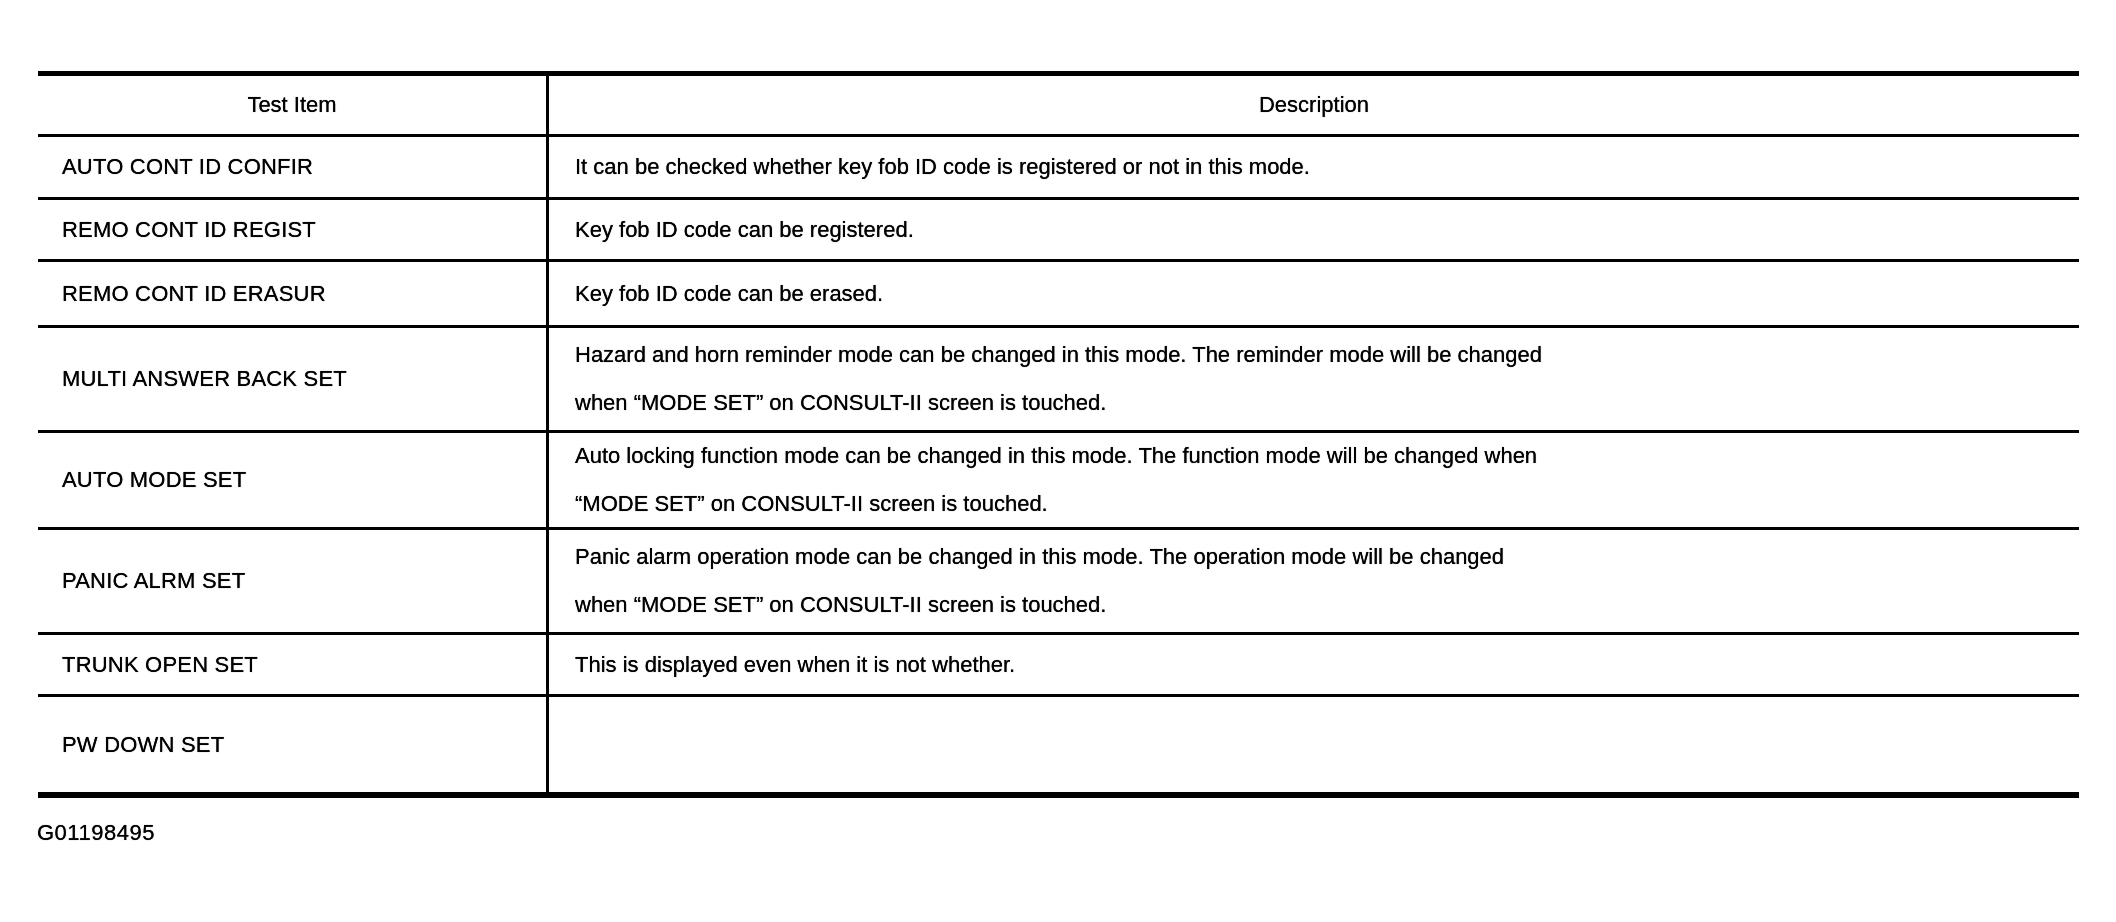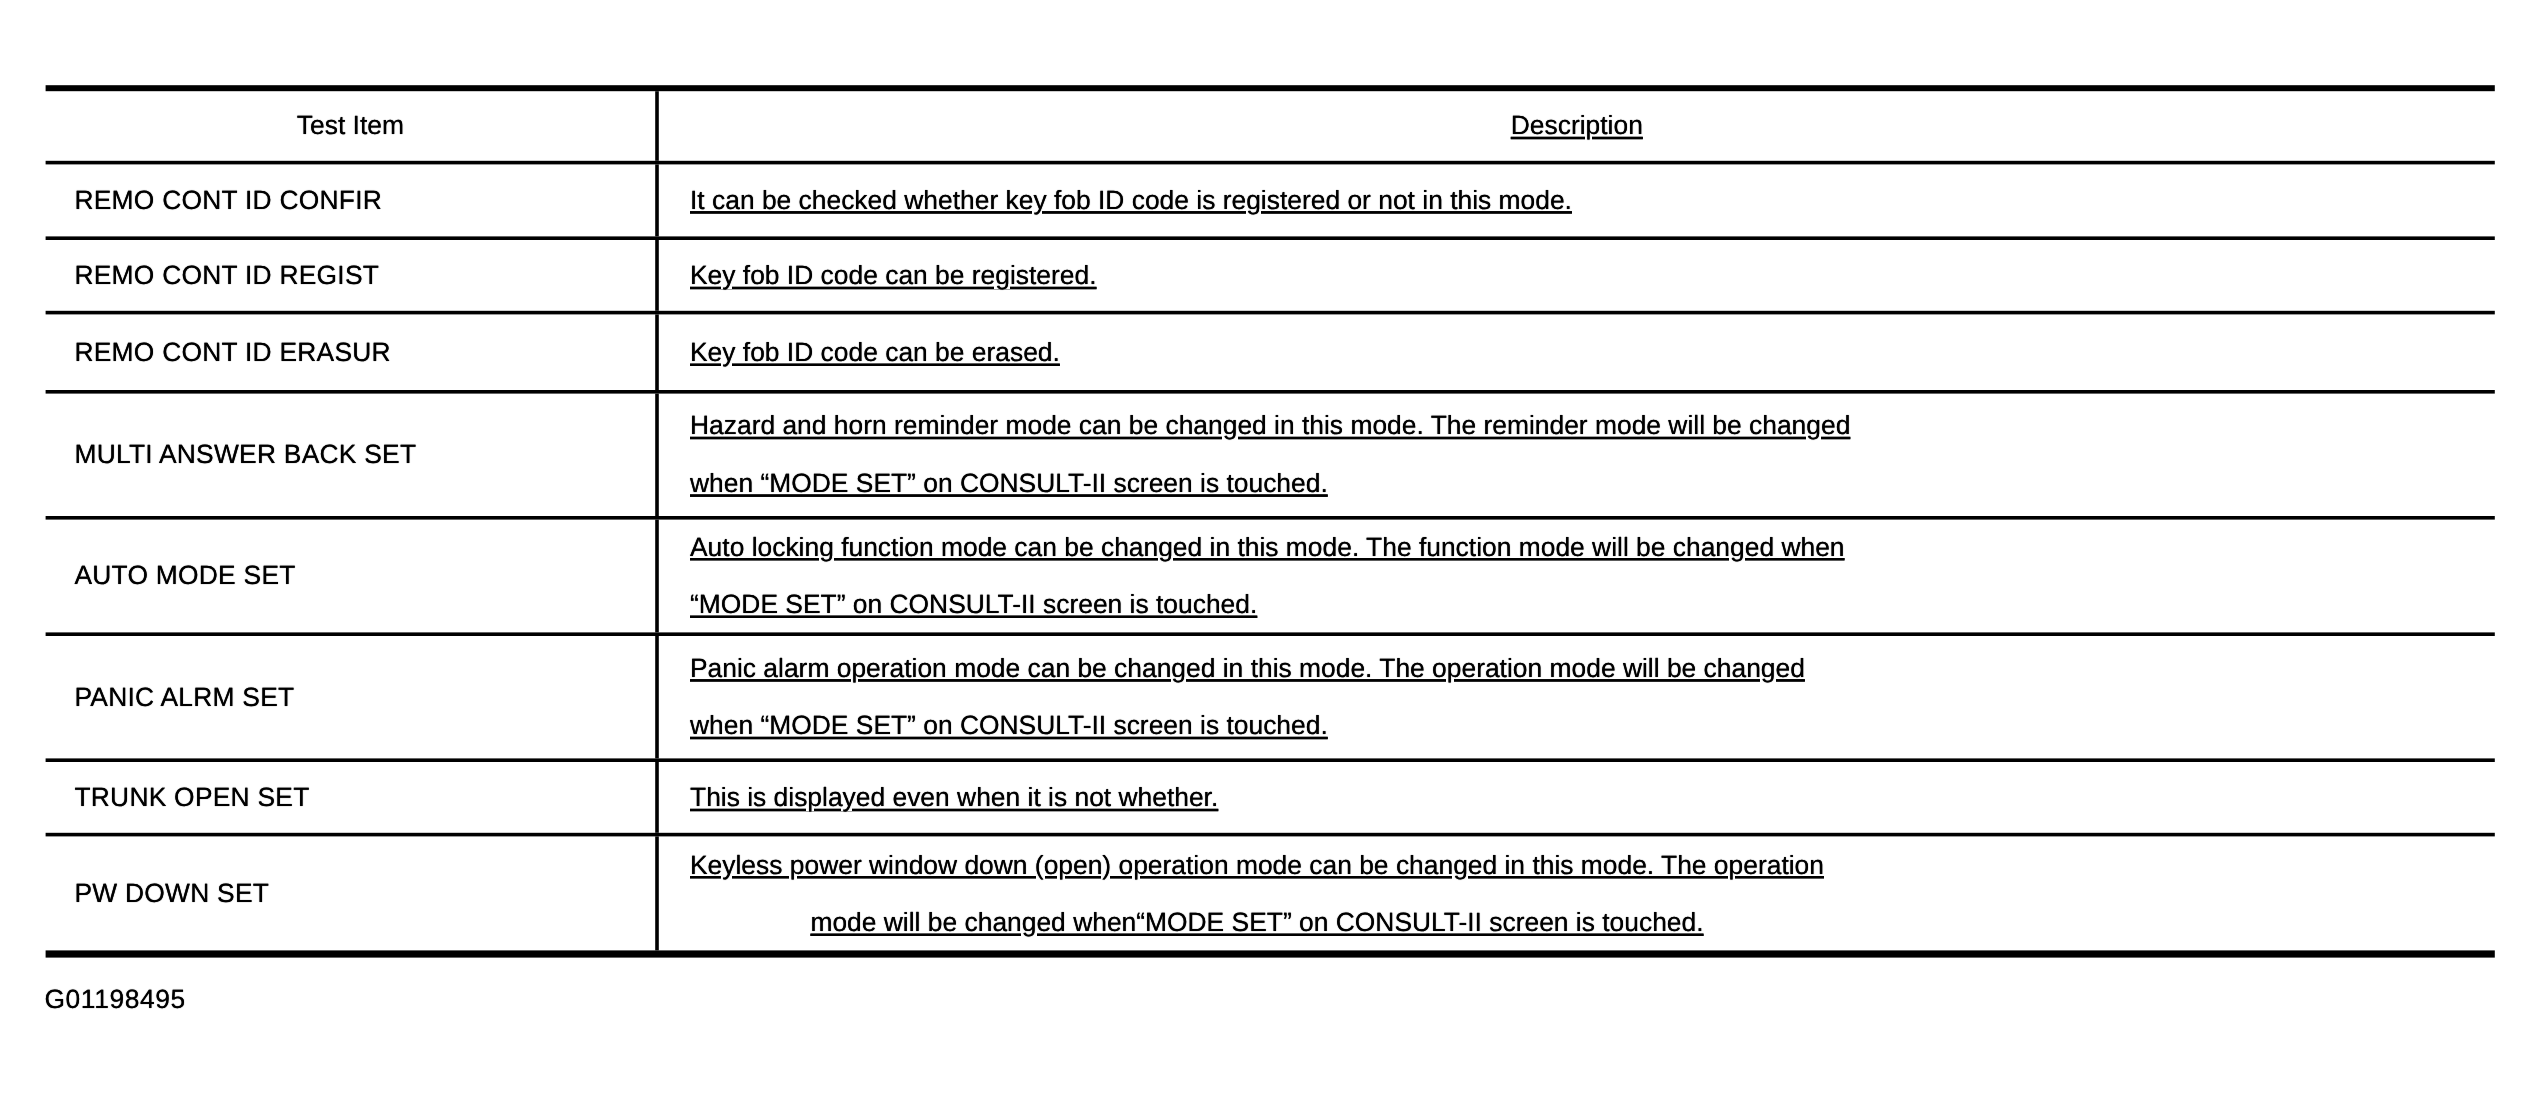--- a/index.html
+++ b/index.html
@@ -59,21 +59,20 @@
   .item-cell {
     border-right: 3px solid #000;
     padding-left: 24px;
     padding-right: 8px;
     letter-spacing: 0.2px;
   }
   .desc-cell {
     padding-left: 26px;
     padding-right: 12px;
     white-space: pre; 
-    text-decoration: underline;
   }
   .header-cell {
     justify-content: center;
     padding-left: 0;
     padding-right: 0;
     letter-spacing: 0;
   }
   .figure-id {
     position: absolute;
     left: 37px;
@@ -88,21 +87,21 @@
 <div class="page">
 
   <div class="table">
 
     <div class="row rh">
       <div class="cell item-cell header-cell scan-text">Test Item</div>
       <div class="cell desc-cell header-cell scan-text">Description</div>
     </div>
 
     <div class="row r1">
-      <div class="cell item-cell scan-text">REMO CONT ID CONFIR</div>
+      <div class="cell item-cell scan-text">AUTO CONT ID CONFIR</div>
       <div class="cell desc-cell scan-text">It can be checked whether key fob ID code is registered or not in this mode.</div>
     </div>
 
     <div class="row r2">
       <div class="cell item-cell scan-text">REMO CONT ID REGIST</div>
       <div class="cell desc-cell scan-text">Key fob ID code can be registered.</div>
     </div>
 
     <div class="row r3">
       <div class="cell item-cell scan-text">REMO CONT ID ERASUR</div>
@@ -127,21 +126,19 @@
 when “MODE SET” on CONSULT-II screen is touched.</div>
     </div>
 
     <div class="row r7">
       <div class="cell item-cell scan-text">TRUNK OPEN SET</div>
       <div class="cell desc-cell scan-text">This is displayed even when it is not whether.</div>
     </div>
 
     <div class="row r8">
       <div class="cell item-cell scan-text">PW DOWN SET</div>
-      <div class="cell desc-cell scan-text">Keyless power window down (open) operation mode can be changed in this mode. The operation
-mode will be changed when“MODE SET” on CONSULT-II screen is touched.</div>
     </div>
 
   </div>
 
   <div class="figure-id scan-text">G01198495</div>
 
 </div>
 
 </body></html>

